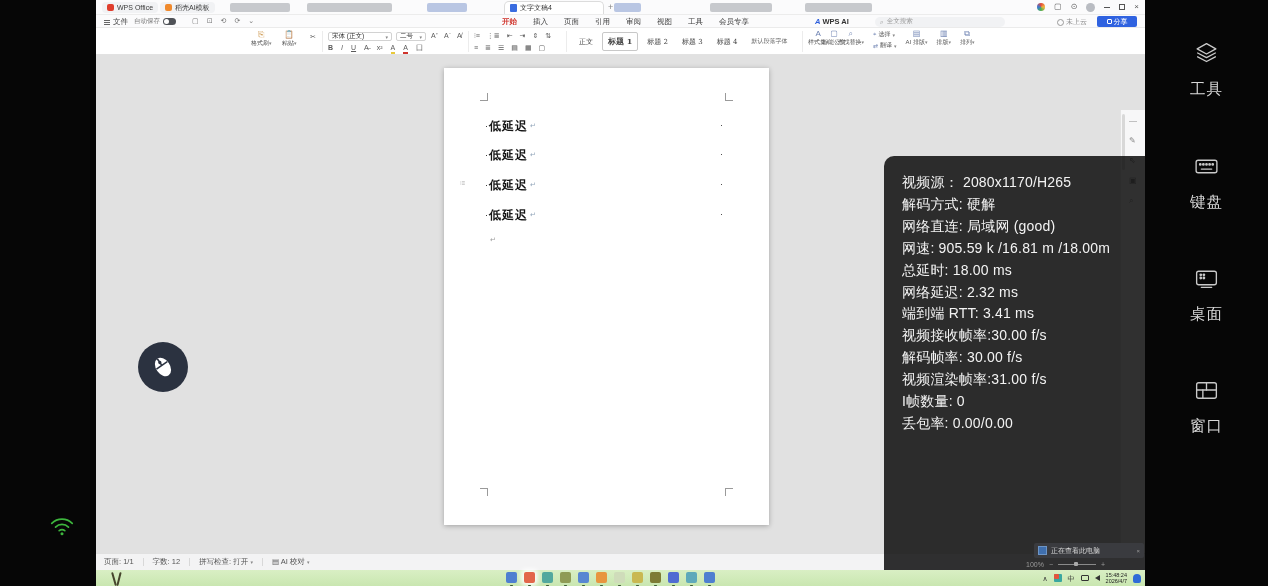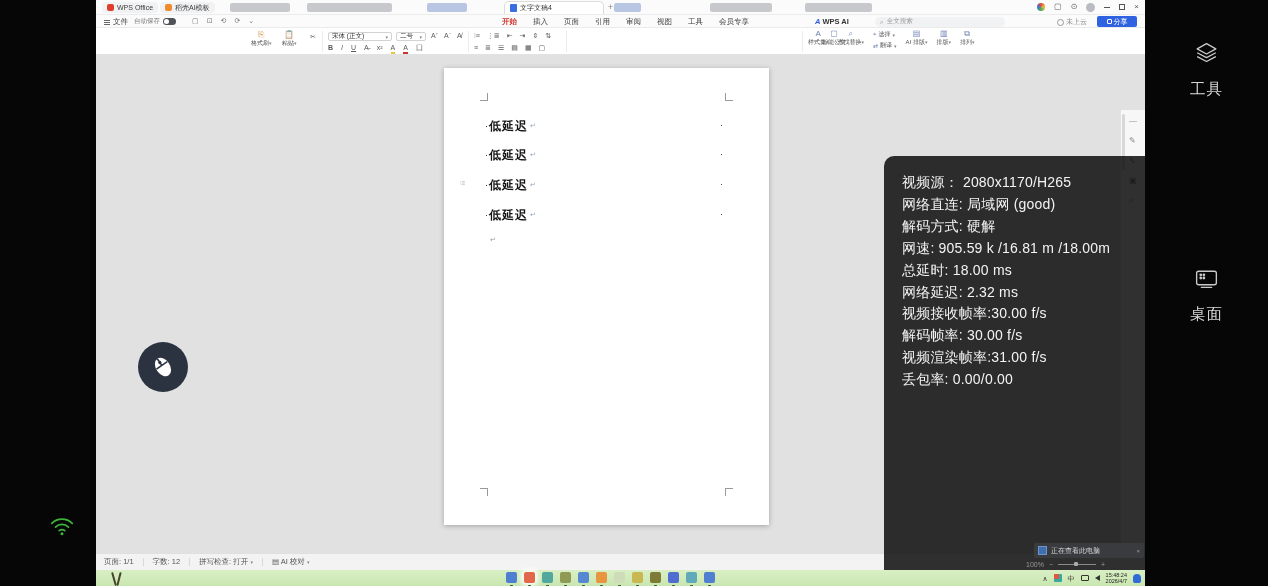--- a/index.html
+++ b/index.html
@@ -258,20 +258,28 @@
       <div style="position:absolute;left:378px;top:15px;display:flex;gap:7px">
         <span class="mini-glyph">≡</span>
         <span class="mini-glyph">≣</span>
         <span class="mini-glyph">☰</span>
         <span class="mini-glyph">▤</span>
         <span class="mini-glyph">▦</span>
         <span class="mini-glyph">▢</span>
       </div>
       <div class="rib-div" style="left:470px"></div>
 
+      <div id="style-gallery">
+          <span class="style-chip">正文</span>
+          <span class="style-chip active">标题 1</span>
+          <span class="style-chip">标题 2</span>
+          <span class="style-chip">标题 3</span>
+          <span class="style-chip">标题 4</span>
+          <span class="style-chip small">默认段落字体</span>
+        </div>
       <div class="rib-div" style="left:706px"></div>
       <div id="rib-right">
           <div class="rib-two" style="position: relative;">
             <span class="rib-ic" style="color: rgb(106, 127, 176);">A</span>
             <span class="rib-lb">样式集<span class="caret">▾</span></span>
           </div>
           <div class="rib-two" style="position: relative;">
             <span class="rib-ic" style="color: rgb(106, 127, 176);">⌕</span>
             <span class="rib-lb">查找替换<span class="caret">▾</span></span>
           </div>
@@ -403,28 +411,30 @@
       <span>100%</span>
       <span>−</span>
       <span class="ztrack">
           <span class="zknob"></span>
         </span>
       <span>+</span>
     </div>
 
     <div id="stats-panel">
         <div class="stat-line">视频源： 2080x1170/H265</div>
+        <div class="stat-line">解码方式: 硬解</div>
         <div class="stat-line">网络直连: 局域网 (good)</div>
-        <div class="stat-line">解码方式: 硬解</div>
         <div class="stat-line">网速: 905.59 k /16.81 m /18.00m</div>
         <div class="stat-line">总延时: 18.00 ms</div>
         <div class="stat-line">网络延迟: 2.32 ms</div>
+        <div class="stat-line">端到端 RTT: 3.41 ms</div>
         <div class="stat-line">视频接收帧率:30.00 f/s</div>
         <div class="stat-line">解码帧率: 30.00 f/s</div>
         <div class="stat-line">视频渲染帧率:31.00 f/s</div>
+        <div class="stat-line">I帧数量: 0</div>
         <div class="stat-line">丢包率: 0.00/0.00</div>
       </div>
   </div>
 
   <div id="mouse-fab">
     <svg width="30" height="30" viewBox="0 0 30 30">
       <g transform="rotate(-35 15 15)">
         <ellipse cx="15" cy="15" rx="7" ry="10" fill="#ffffff"></ellipse>
         <line x1="15" y1="5" x2="15" y2="13" stroke="#2b3240" stroke-width="1.6"></line>
         <line x1="8.4" y1="13" x2="21.6" y2="13" stroke="#2b3240" stroke-width="1.6"></line>
@@ -435,31 +445,52 @@
 
   <div id="ctl-sidebar">
       <div class="ctl-item" style="top: 40px;">
         <span><svg width="27" height="27" viewBox="0 0 26 26" fill="none" stroke="#c9c9c9" stroke-width="1.3" stroke-linejoin="round" stroke-linecap="round">
             <path d="M13 3.5 L22 8.5 L13 13.5 L4 8.5 Z"></path>
             <path d="M4.5 12.5 L13 17 L21.5 12.5"></path>
             <path d="M4.5 16.2 L13 20.7 L21.5 16.2"></path>
           </svg></span>
         <div class="ctl-label">工具</div>
       </div>
+      <div class="ctl-item" style="top: 153px;">
+        <span><svg width="27" height="27" viewBox="0 0 26 26" fill="none" stroke="#c9c9c9" stroke-width="1.3" stroke-linejoin="round" stroke-linecap="round">
+            <rect x="3" y="7" width="20" height="12" rx="2"></rect>
+            <circle cx="7" cy="11" r="0.7"></circle>
+            <circle cx="10" cy="11" r="0.7"></circle>
+            <circle cx="13" cy="11" r="0.7"></circle>
+            <circle cx="16" cy="11" r="0.7"></circle>
+            <circle cx="19" cy="11" r="0.7"></circle>
+            <line x1="8" y1="15.5" x2="18" y2="15.5"></line>
+          </svg></span>
+        <div class="ctl-label">键盘</div>
+      </div>
       <div class="ctl-item" style="top: 265px;">
         <span><svg width="27" height="27" viewBox="0 0 26 26" fill="none" stroke="#c9c9c9" stroke-width="1.3" stroke-linejoin="round" stroke-linecap="round">
             <rect x="3.5" y="6" width="19" height="13" rx="2"></rect>
             <circle cx="7.5" cy="9.5" r="0.7"></circle>
             <circle cx="7.5" cy="12.5" r="0.7"></circle>
             <circle cx="10.5" cy="9.5" r="0.7"></circle>
             <circle cx="10.5" cy="12.5" r="0.7"></circle>
             <line x1="8" y1="21.5" x2="18" y2="21.5"></line>
           </svg></span>
         <div class="ctl-label">桌面</div>
       </div>
+      <div class="ctl-item" style="top: 377px;">
+        <span><svg width="27" height="27" viewBox="0 0 26 26" fill="none" stroke="#c9c9c9" stroke-width="1.3" stroke-linejoin="round" stroke-linecap="round">
+            <rect x="3.5" y="5.5" width="19" height="15" rx="2"></rect>
+            <line x1="13" y1="5.5" x2="13" y2="12.5"></line>
+            <line x1="3.5" y1="12.5" x2="22.5" y2="12.5"></line>
+            <line x1="9.5" y1="12.5" x2="9.5" y2="20.5"></line>
+          </svg></span>
+        <div class="ctl-label">窗口</div>
+      </div>
     </div>
   <div id="wifi-wrap">
     <svg width="28" height="28" viewBox="0 0 26 26">
       <path d="M3.5 10.5 a13.5 13.5 0 0 1 19 0" fill="none" stroke="#3db53d" stroke-width="1.6" stroke-linecap="round"></path>
       <path d="M7 14 a8.5 8.5 0 0 1 12 0" fill="none" stroke="#3db53d" stroke-width="1.6" stroke-linecap="round"></path>
       <path d="M10.4 17.3 a4.2 4.2 0 0 1 5.2 0" fill="none" stroke="#3db53d" stroke-width="1.6" stroke-linecap="round"></path>
       <circle cx="13" cy="20.2" r="1.4" fill="#3db53d"></circle>
     </svg>
   </div>
 

